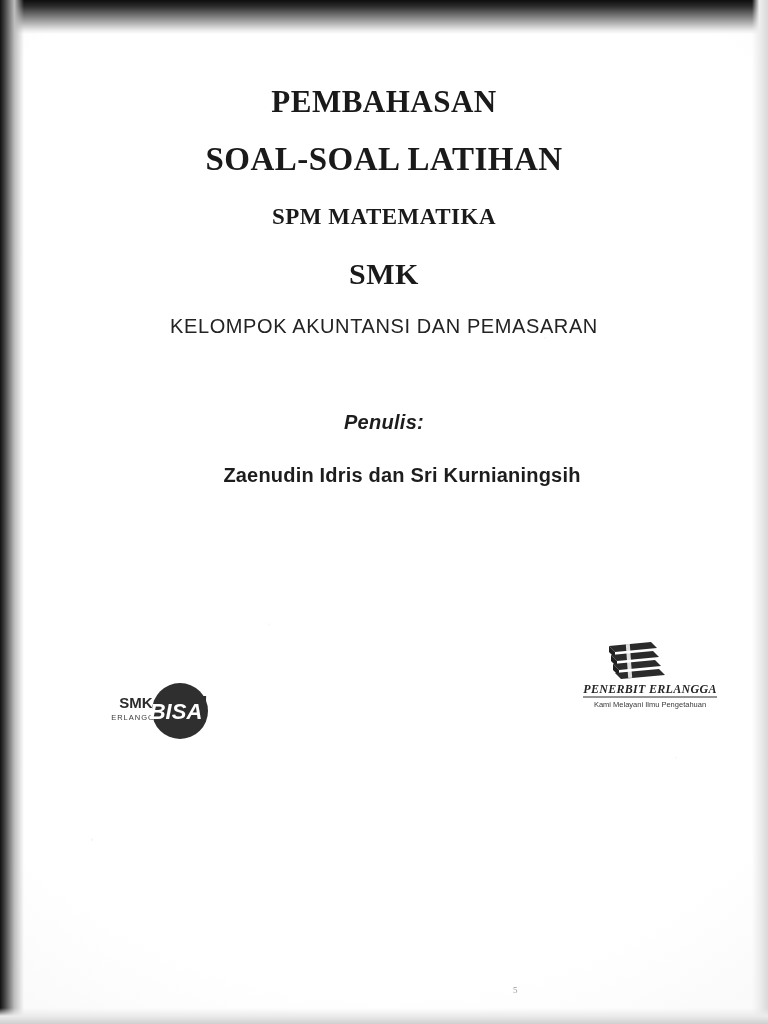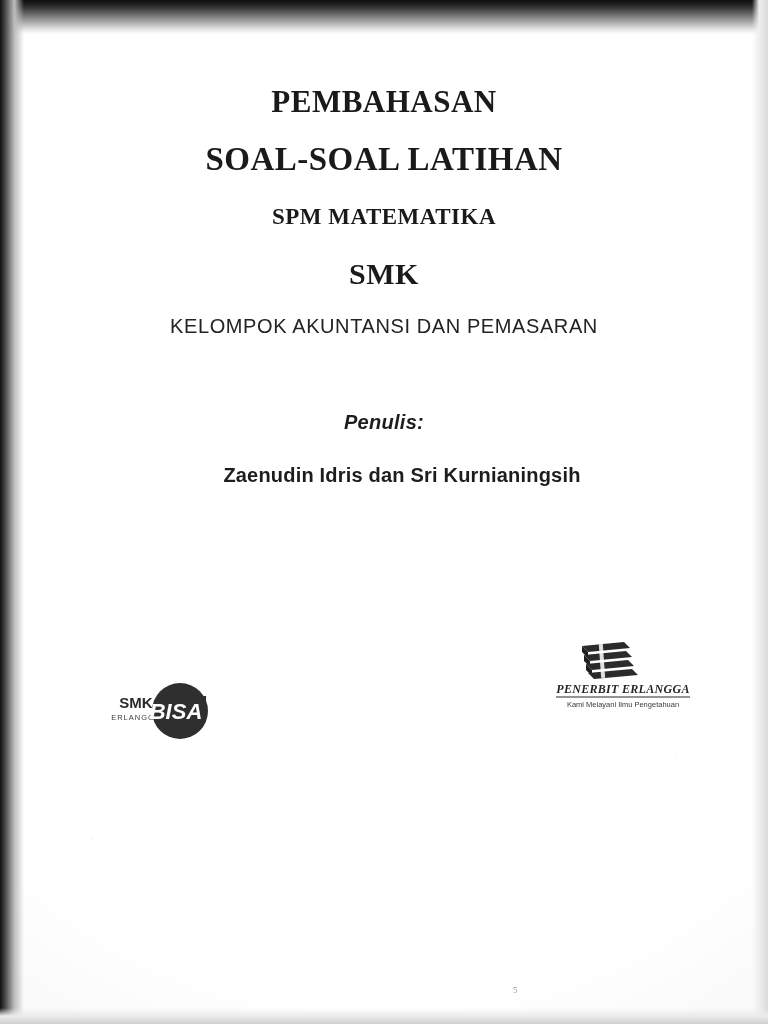--- a/index.html
+++ b/index.html
@@ -112,21 +112,21 @@
     left: 92px;
     top: 682px;
     width: 130px;
     height: 58px;
   }
   .smk-logo svg { display: block; }
 
   
   .erlangga-logo {
     position: absolute;
-    left: 548px;
+    left: 575px;
     top: 638px;
     width: 150px;
     height: 78px;
   }
   .erlangga-logo svg { display: block; }
 
   .page-artifact {
     position: absolute;
     left: 513px;
     top: 985px;

